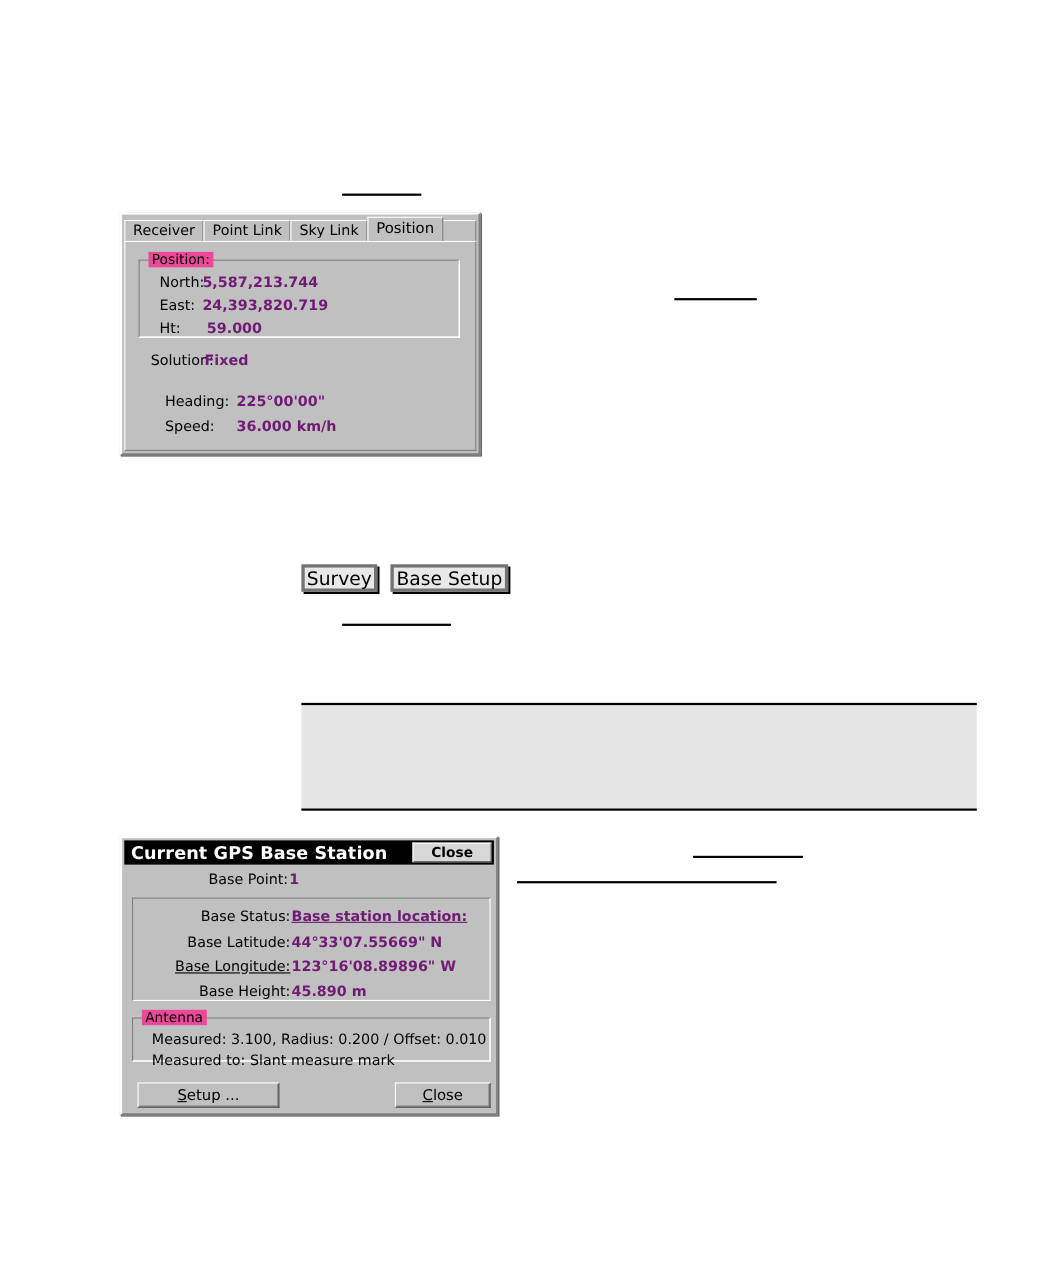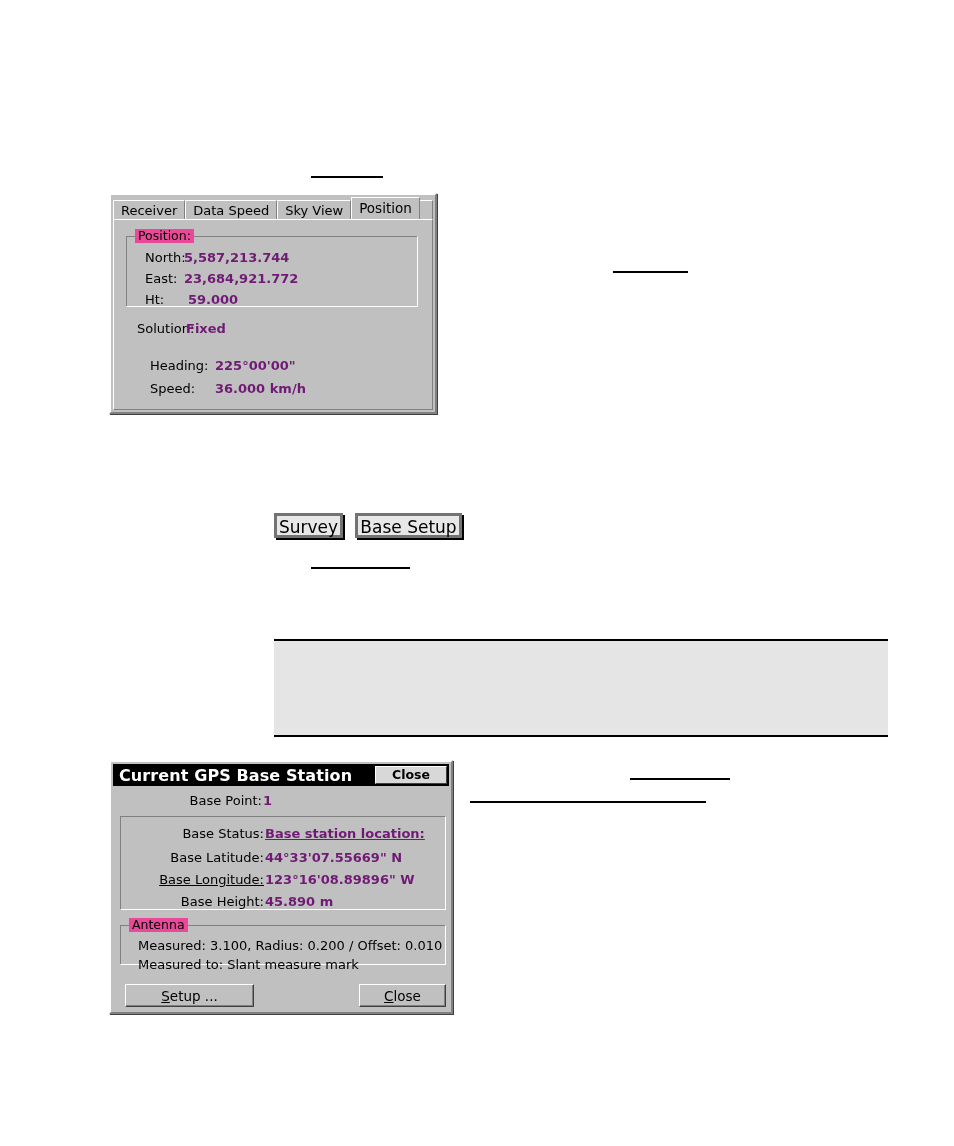--- a/index.html
+++ b/index.html
@@ -244,37 +244,37 @@
   <div class="rule" style="left:311px; top:176px; width:72px;"></div>
   <div class="rule" style="left:613px; top:271px; width:75px;"></div>
   <div class="rule" style="left:311px; top:567px; width:99px;"></div>
   <div class="rule" style="left:630px; top:778px; width:100px;"></div>
   <div class="rule" style="left:470px; top:801px; width:236px;"></div>
 
   <div class="win win-outset" style="left:109px; top:193px; width:328px; height:221px;">
 
     <div class="tabstrip">
       <div class="tab">Receiver</div>
-      <div class="tab">Data Speed</div>
-      <div class="tab">Sky View</div>
+      <div class="tab">Point Link</div>
+      <div class="tab">Sky Link</div>
       <div class="tab active">Position</div>
       <div class="tab-filler"></div>
     </div>
 
     <div class="tab-body">
 
       <div class="groupbox" style="left:12px; top:16px; width:292px; height:71px;">
         <div class="gb-inner"></div>
         <div class="gb-title">Position:</div>
 
         <div class="lbl" style="left:7px; top:13px;">North:</div>
         <div class="val" style="left:57px; top:13px;">5,587,213.744</div>
 
         <div class="lbl" style="left:7px; top:34px;">East:</div>
-        <div class="val" style="left:57px; top:34px;">23,684,921.772</div>
+        <div class="val" style="left:57px; top:34px;">24,393,820.719</div>
 
         <div class="lbl" style="left:7px; top:55px;">Ht:</div>
         <div class="val" style="left:61px; top:55px;">59.000</div>
       </div>
 
       <div class="lbl" style="left:12px; top:101px;">Solution:</div>
       <div class="val" style="left:72px; top:101px;">Fixed</div>
 
       <div class="lbl" style="left:25px; top:138px;">Heading:</div>
       <div class="val" style="left:101px; top:138px;">225°00'00"</div>

